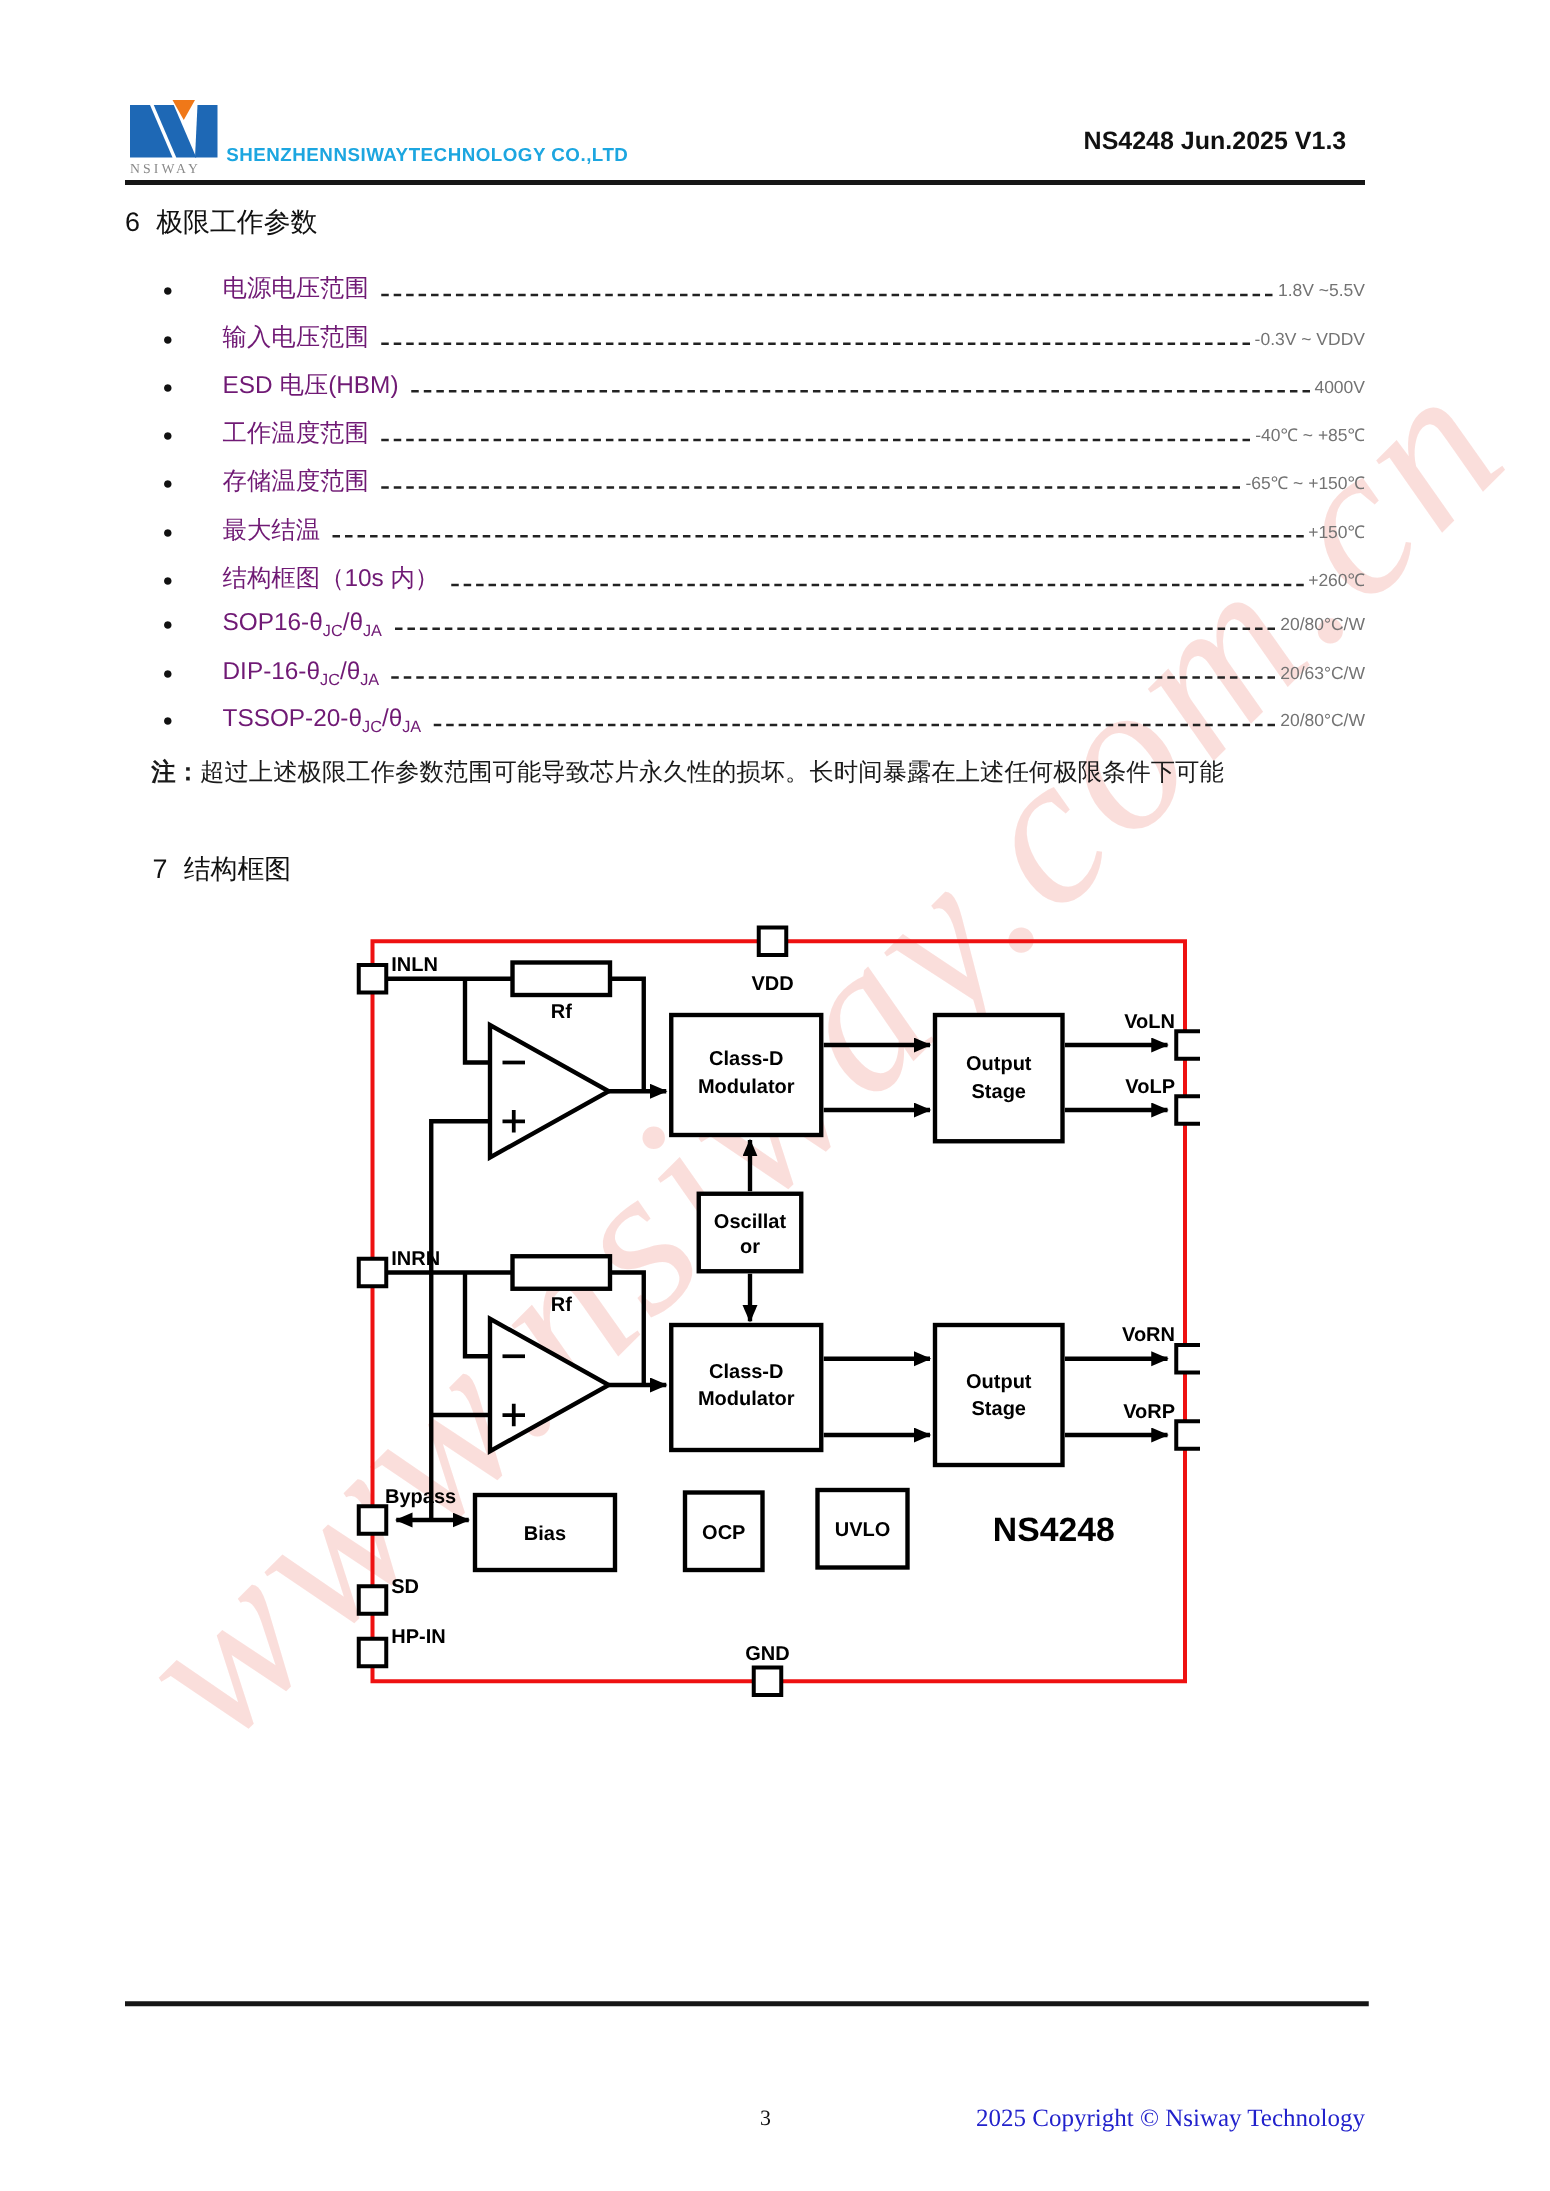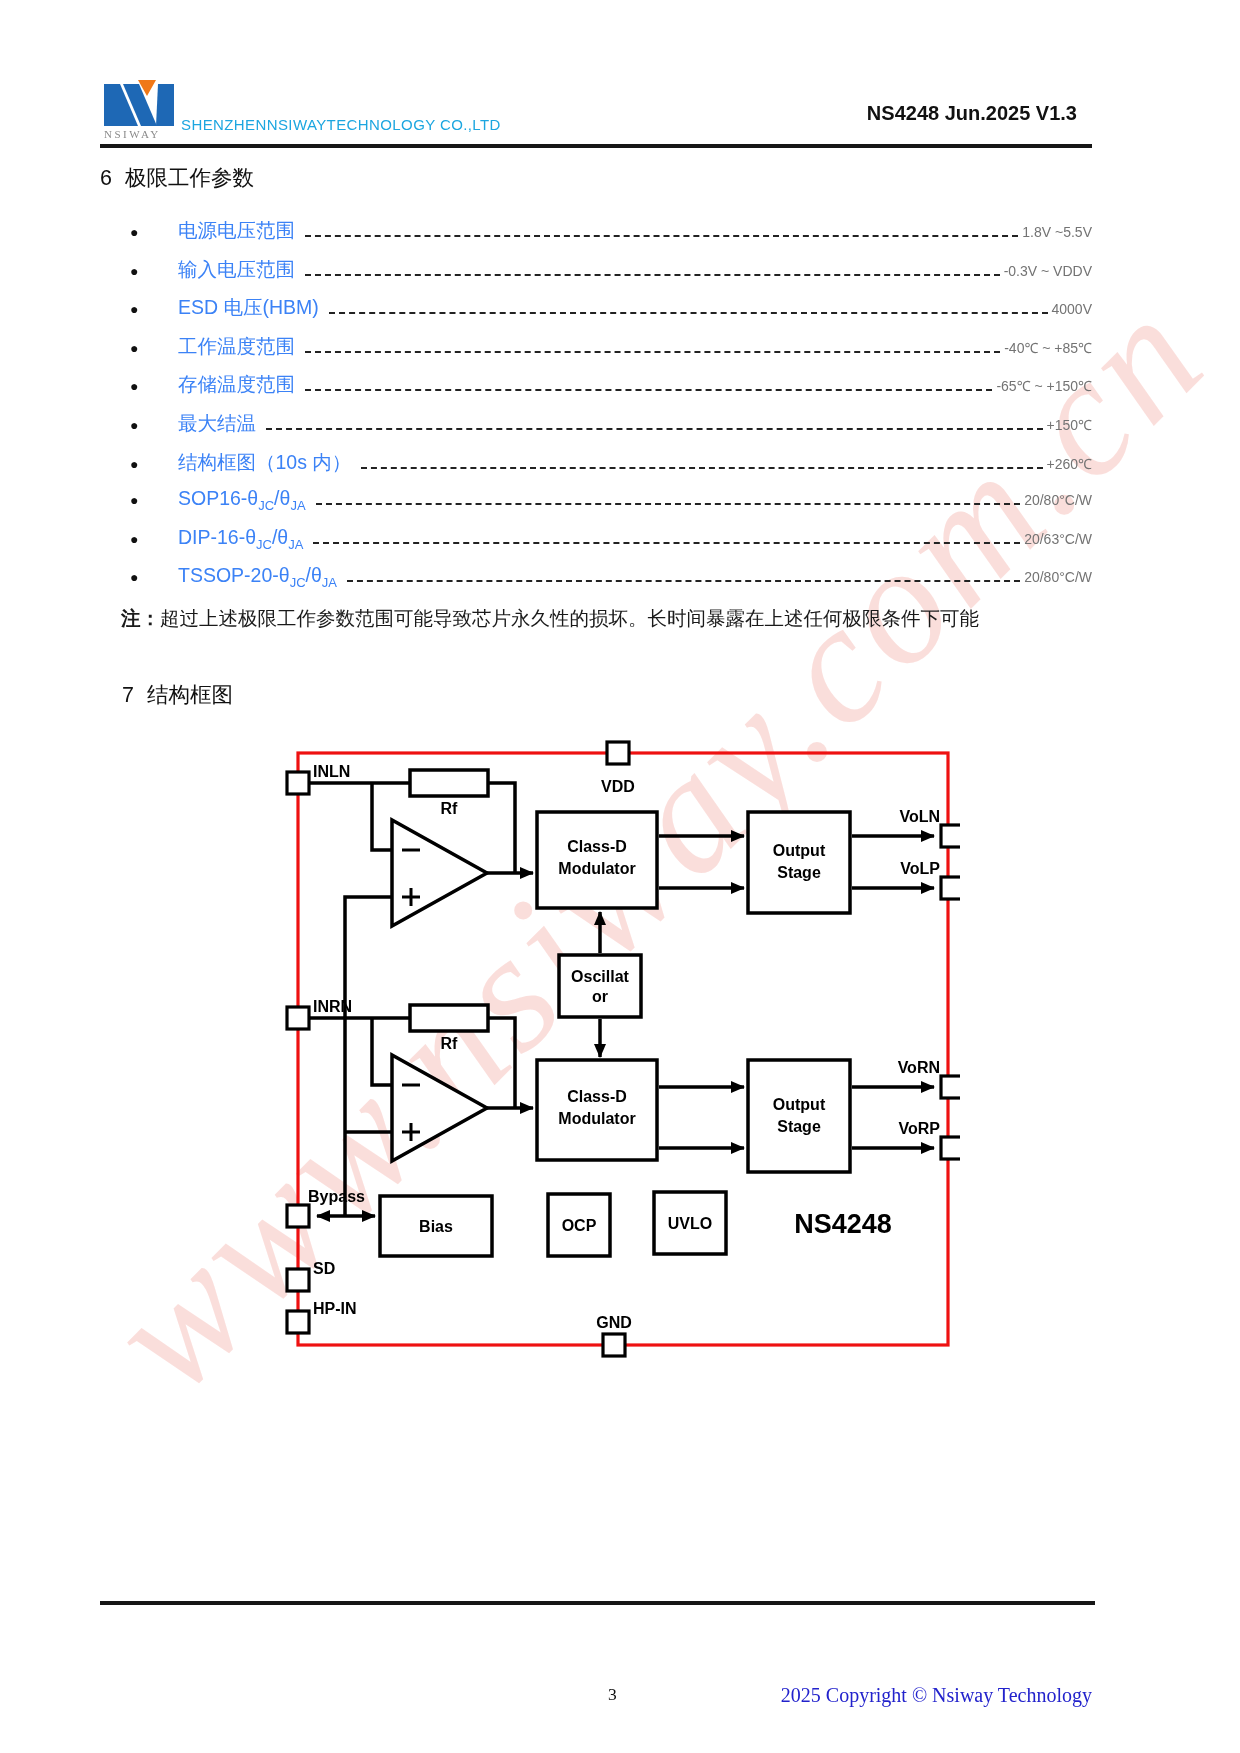--- a/index.html
+++ b/index.html
@@ -12,37 +12,37 @@
 
   .watermark{position:absolute;left:70px;top:1292px;transform:rotate(-45deg);transform-origin:0 0;
     font-family:"Liberation Serif",serif;font-style:italic;font-size:170px;letter-spacing:6px;
     color:var(--watermark-pink);opacity:.42;white-space:nowrap;z-index:1;}
 
   .z{position:absolute;z-index:2;}
 
   
   .logo-svg{left:103px;top:80px;}
   .company-cn{left:181px;top:84px;font-size:25px;font-weight:bold;color:var(--accent-cyan);letter-spacing:1px;}
-  .company-en{left:181px;top:116px;font-size:15px;font-weight:normal;color:var(--accent-cyan);letter-spacing:.4px;text-align:right;}
+  .company-en{left:181px;top:116px;font-size:15px;font-weight:bold;color:var(--accent-cyan);letter-spacing:.4px;text-align:right;}
   .doc-ref{right:163px;top:102px;font-size:20px;font-weight:bold;}
   .rule{background:#161616;}
   .rule-top{left:100px;top:144px;width:992px;height:4px;}
   .rule-bottom{left:100px;top:1601px;width:995px;height:4px;}
 
   
   .sec-head{font-size:21.5px;font-weight:normal;color:#111;}
   .sec6-head{left:100px;top:163px;}
   .sec7-head{left:122px;top:680px;}
   .sec-title{margin-left:13px;}
 
   
   .amr-list{left:100px;top:210px;width:992px;}
   .amr-row{display:flex;align-items:baseline;height:38.6px;padding-top:7px;}
   .bullet{font-size:14px;width:16px;margin-left:30px;margin-right:32px;}
-  .amr-label{font-size:19.5px;color:#3b82f6;white-space:nowrap;}
+  .amr-label{font-size:19.5px;color:#701a75;white-space:nowrap;}
   .amr-label sub{font-size:13px;}
   .leader{flex:1;border-bottom:2px dashed #222;margin:0 4px 2px 10px;min-width:40px;}
   .amr-value{font-size:14px;color:#737373;white-space:nowrap;}
 
   .note{left:121px;top:599px;width:975px;font-size:19.5px;line-height:39.5px;color:#1a1a1a;}
   .note-prefix{font-weight:bold;}
 
   
   .diagram{left:240px;top:735px;}
   .redbox{fill:none;stroke:var(--diagram-red);stroke-width:3.2;}

